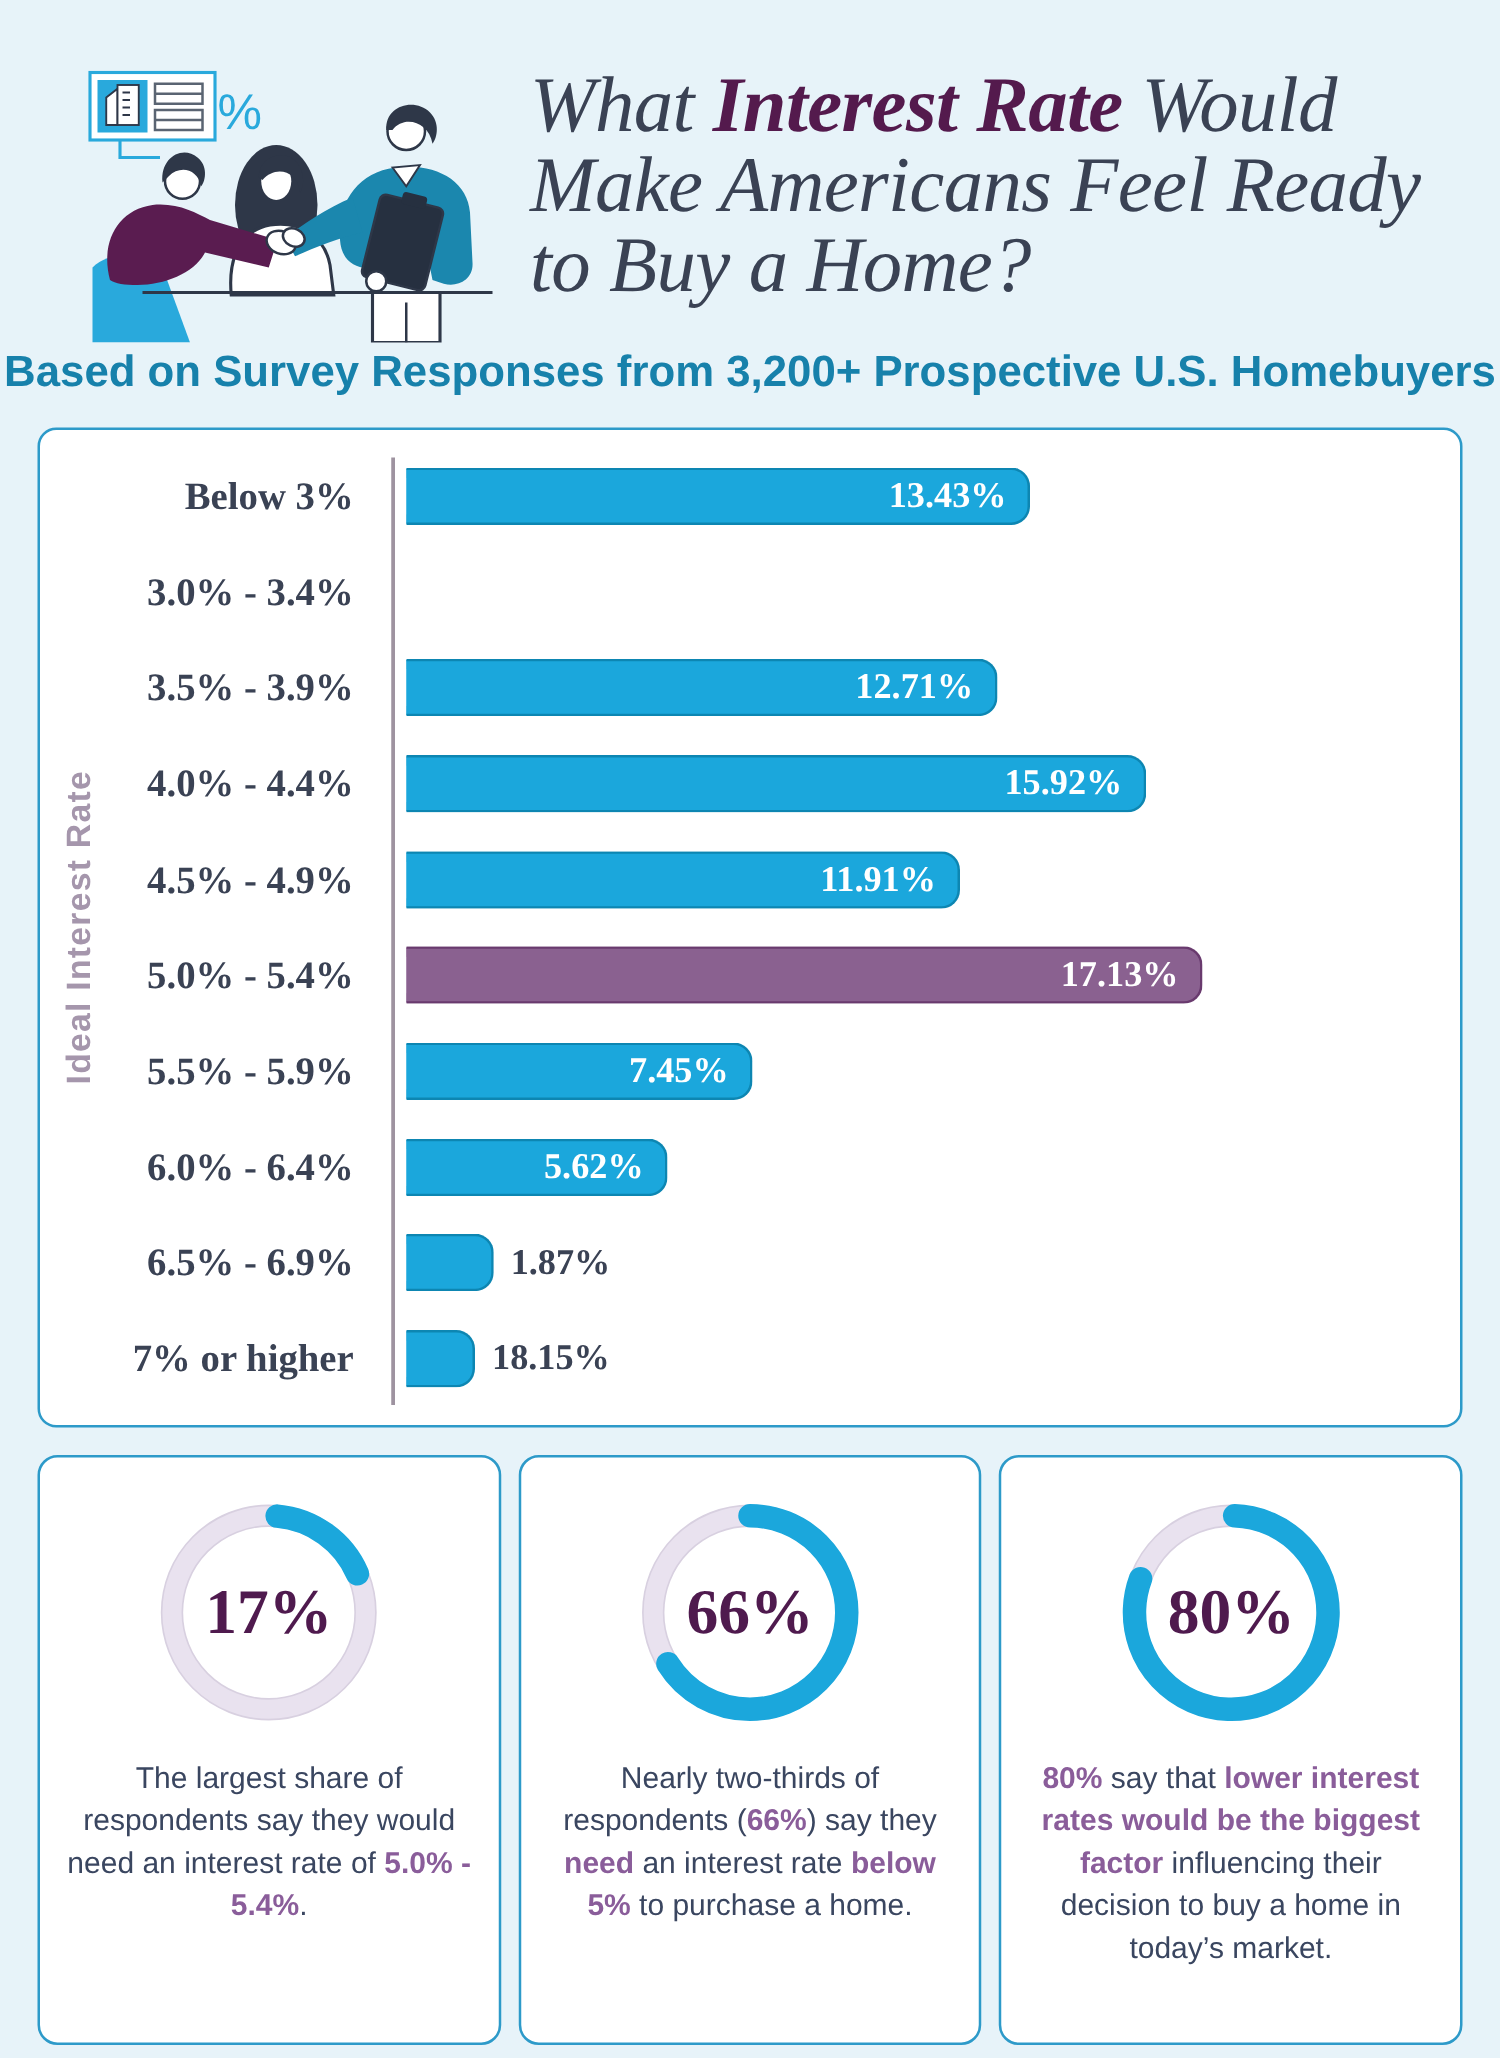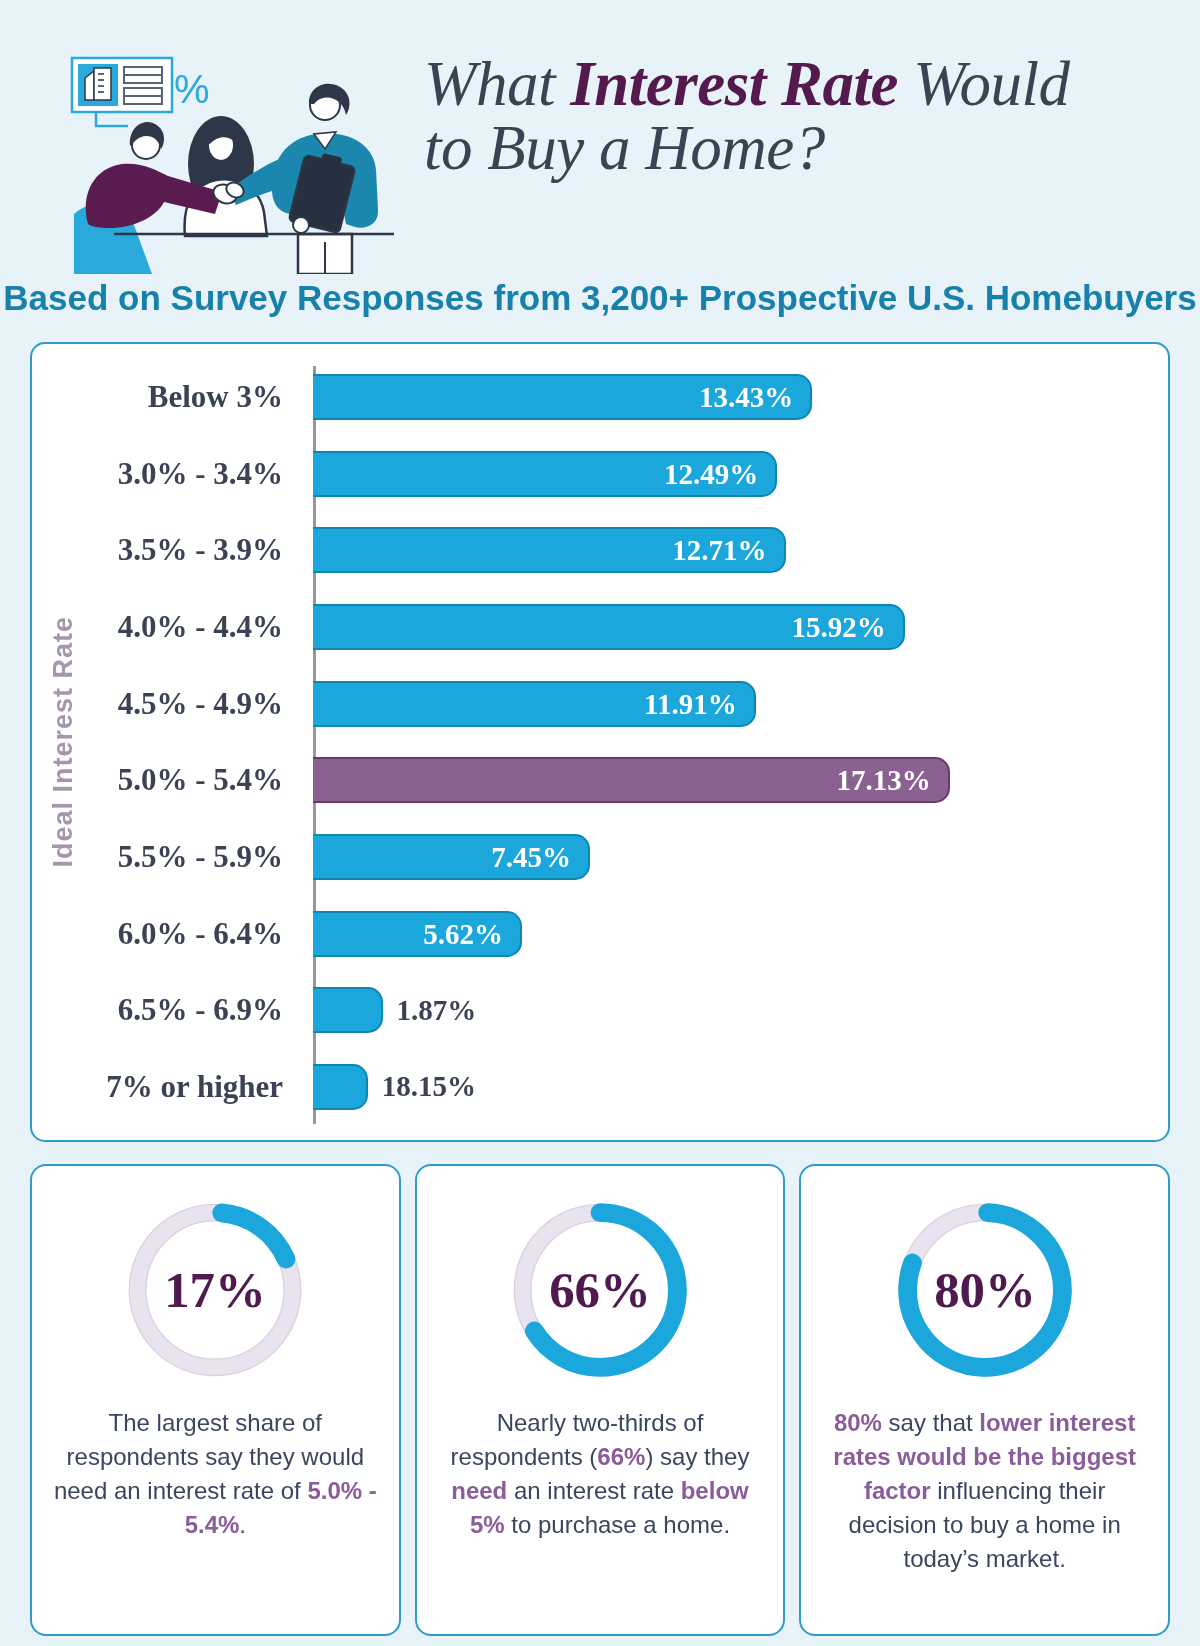--- a/index.html
+++ b/index.html
@@ -48,20 +48,21 @@
   .bar-label{
     width:281px; flex:none; text-align:right; padding-right:30px;
     font-family:"Liberation Serif","DejaVu Serif",serif; font-weight:700;
     font-size:31px; color:var(--navy,#3a4254);
   }
   .bar-track{ flex:1; display:flex; align-items:center; height:46px; }
   .bar{
     height:46px; flex:none; position:relative;
     background:var(--cyan,#1ba7dc); border:2px solid var(--cyanEdge,#0d86b2); border-left:none;
     border-radius:0 15px 15px 0;
+    margin-left:12px;
   }
   .bar.hl{ background:var(--purpleBar,#8a6190); border-color:var(--purpleEdge,#693a6e); }
   .bar-val{ font-family:"Liberation Serif","DejaVu Serif",serif; font-weight:700; font-size:29px; white-space:nowrap; }
   .bar-val.in{ position:absolute; right:17px; top:50%; transform:translateY(-50%); color:#fff; }
   .bar-val.out{ margin-left:14px; color:var(--navy,#3a4254); }
 
   
   .cards{ display:grid; grid-template-columns:1fr 1fr 1fr; gap:14px; margin:22px 30px 0; }
   .card{
     height:472px; background:#fff; border:2px solid var(--cardBorder,#2d9ac9); border-radius:16px;
@@ -130,20 +131,21 @@
             <rect x="255" y="112" width="20" height="10" rx="3" fill="#263040"></rect>
           </g>
           <circle cx="243" cy="183" r="8" fill="#ffffff" stroke="#2e3748" stroke-width="2"></circle>
           <ellipse cx="167" cy="152" rx="12" ry="9" fill="#ffffff" stroke="#2e3748" stroke-width="2" transform="rotate(20 167 152)"></ellipse>
           <ellipse cx="177" cy="148" rx="9" ry="7" fill="#ffffff" stroke="#2e3748" stroke-width="2" transform="rotate(25 177 148)"></ellipse>
         </g>
       </svg>
     </div>
     <h1 class="title">
       <span class="tline"><span>What </span><span class="hl">Interest Rate</span><span> Would</span></span>
+      <span class="tline"><span>Make Americans Feel Ready</span></span>
       <span class="tline"><span>to Buy a Home?</span></span>
     </h1>
   </header>
 
   <div class="subtitle">Based on Survey Responses from 3,200+ Prospective U.S. Homebuyers</div>
 
   <section class="chart-card">
     <div class="ylabel">
       <span>Ideal Interest Rate</span>
     </div>
@@ -152,25 +154,20 @@
         <div class="bar-row">
           <div class="bar-label">Below 3%</div>
           <div class="bar-track">
             <div class="bar" style="width: 60.22%;">
               <span class="bar-val in">13.43%</span>
             </div>
           </div>
         </div>
         <div class="bar-row">
           <div class="bar-label">3.0% - 3.4%</div>
-          <div class="bar-track">
-            <div class="bar" style="width: 56.01%;">
-              <span class="bar-val in">12.49%</span>
-            </div>
-          </div>
         </div>
         <div class="bar-row">
           <div class="bar-label">3.5% - 3.9%</div>
           <div class="bar-track">
             <div class="bar" style="width: 57%;">
               <span class="bar-val in">12.71%</span>
             </div>
           </div>
         </div>
         <div class="bar-row">

